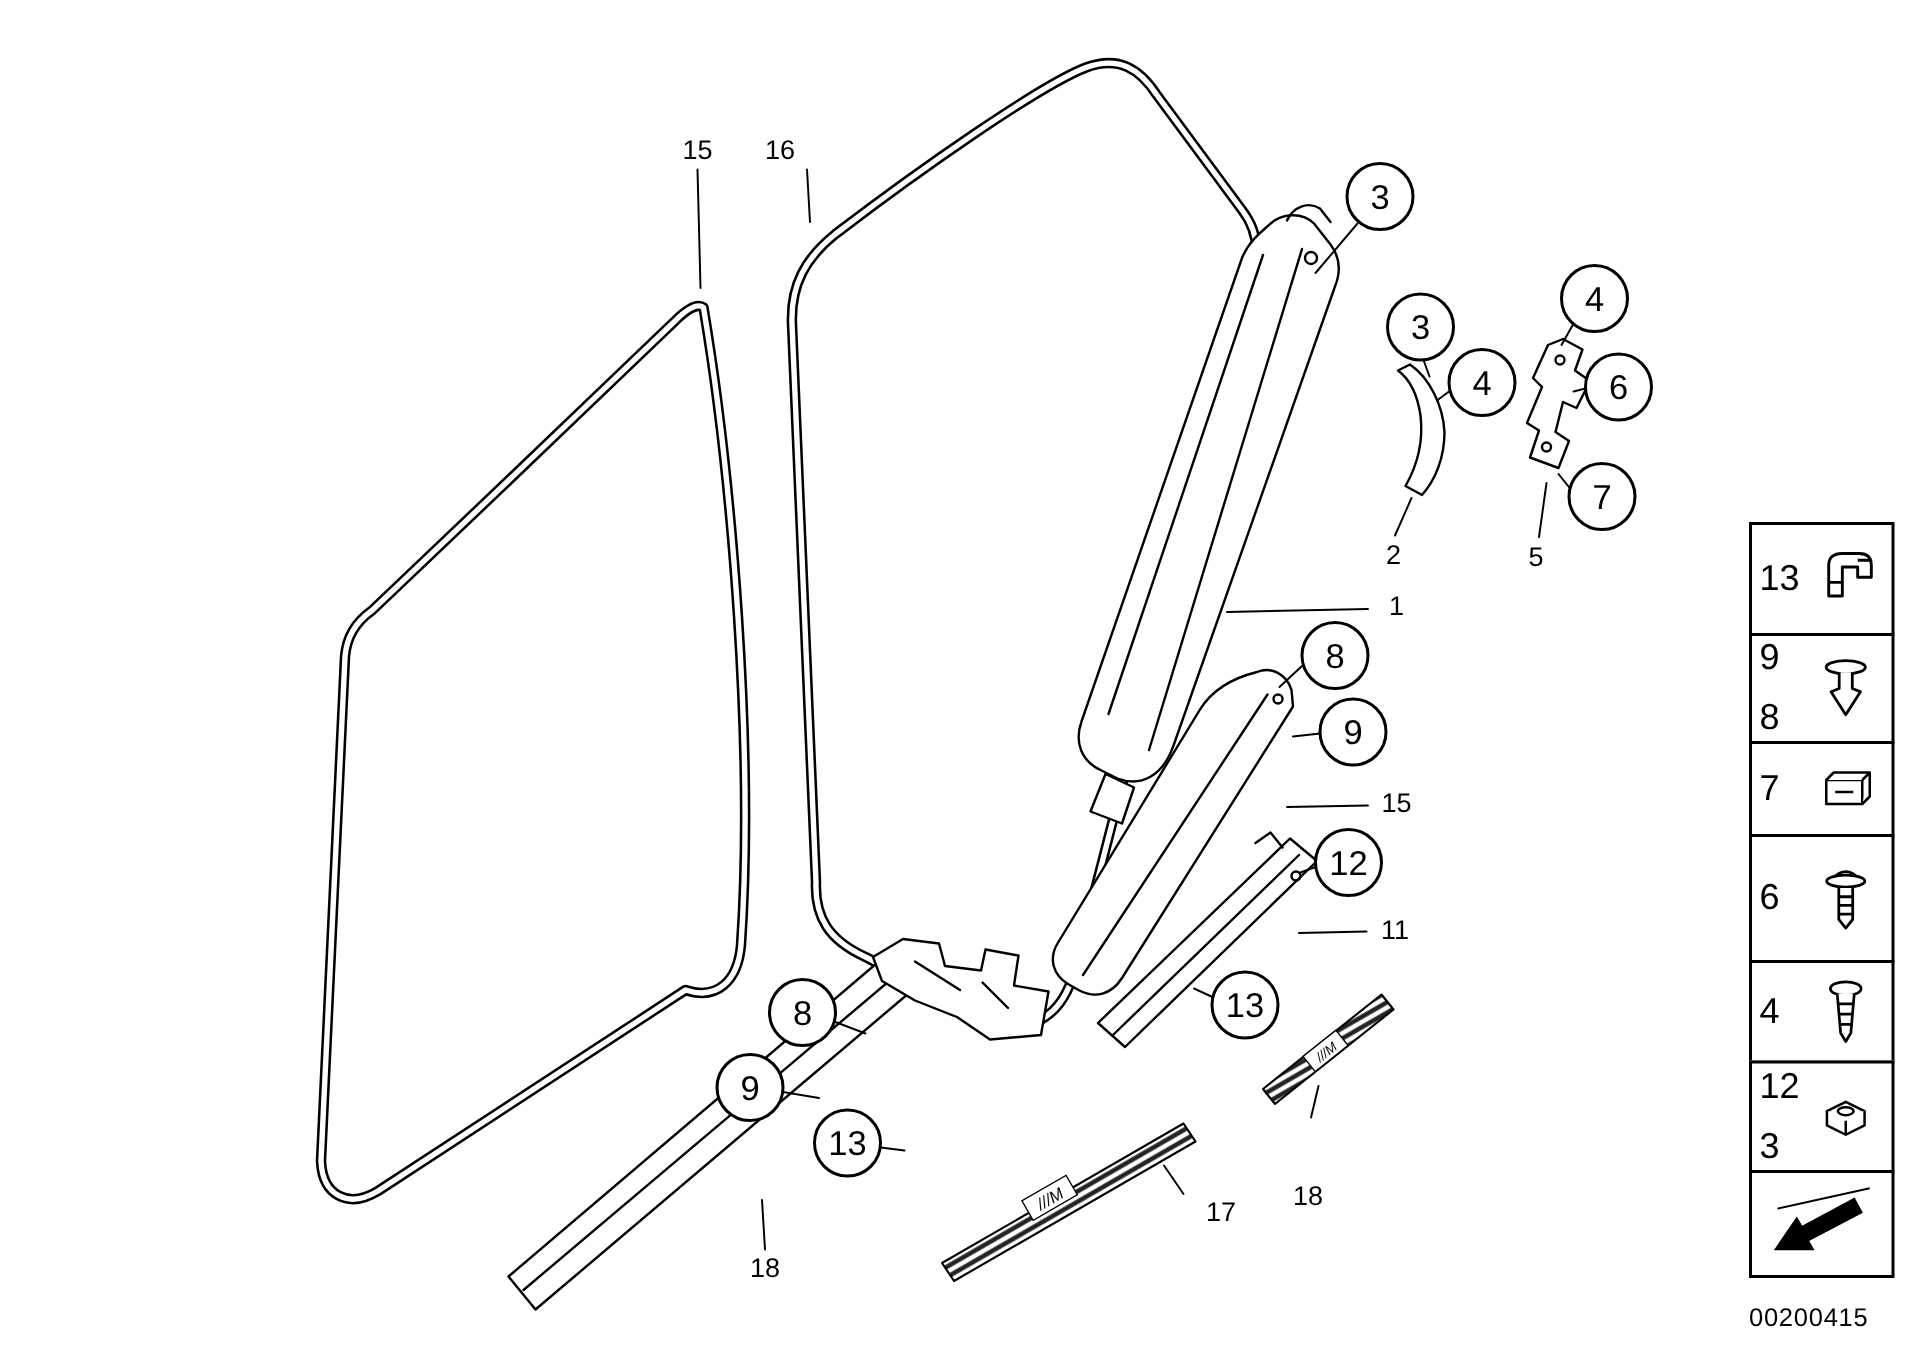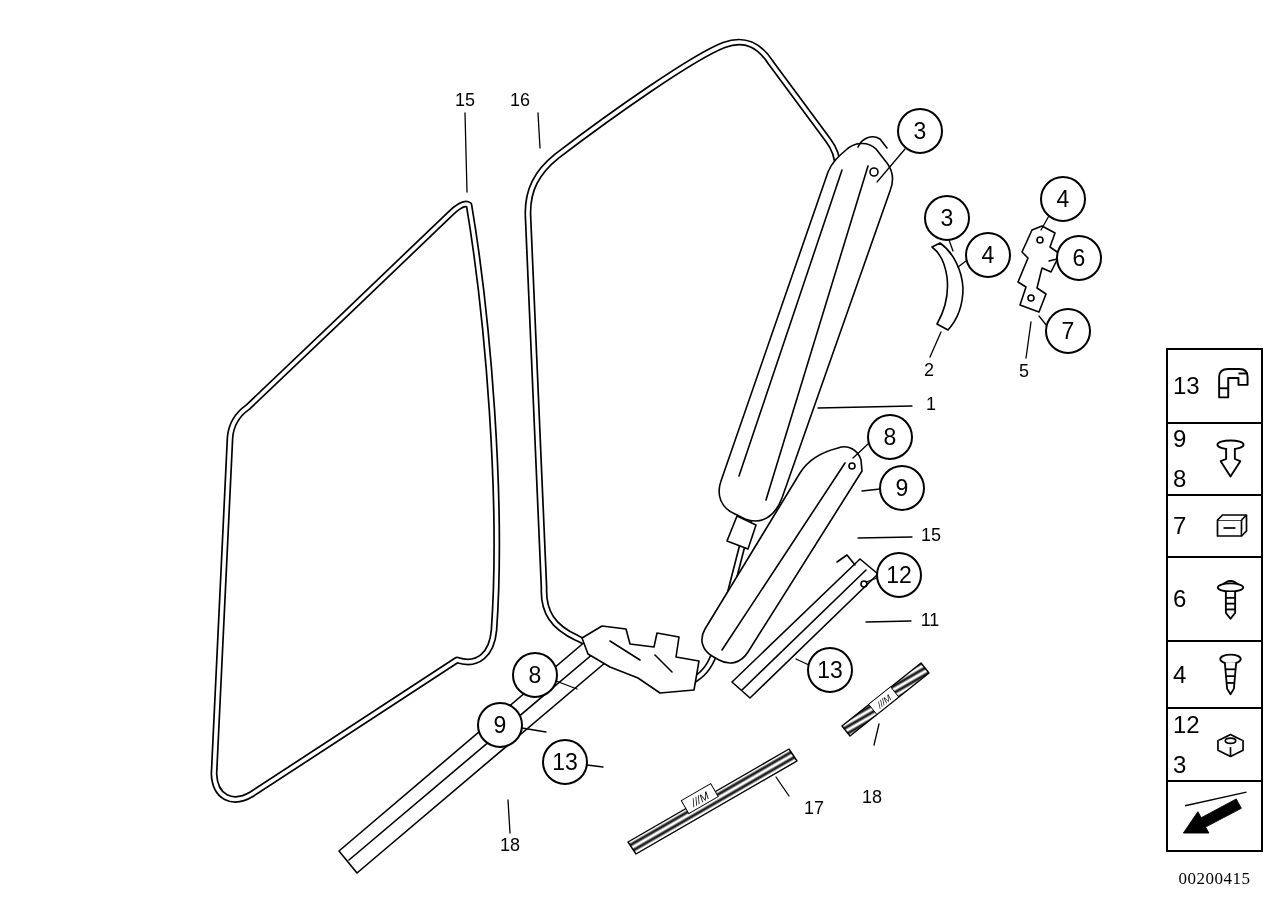--- a/index.html
+++ b/index.html
@@ -33,21 +33,21 @@
   }
   .legend-box:first-child { margin-top:0; }
   .legend-nums {
     display:flex; flex-direction:column; justify-content:center;
     gap:16px; min-width:30px; font-size:24px; line-height:1;
   }
   .licon { flex:1 1 auto; display:block; margin-left:2px; }
   .arrow-box { padding:6px 4px; }
   .part-number {
     position:absolute; left:1166px; top:869px; width:97px;
-    text-align:center; font-size:17px; letter-spacing:0.5px;font-family:Liberation Serif, serif;
+    font-size:17px; letter-spacing:0.5px;
   }
 </style>
 </head>
 <body>
 
 <div class="stage">
 
   <svg class="art" width="1288" height="910" viewBox="0 0 1288 910">
     <defs>
       <pattern id="hatch" patternUnits="userSpaceOnUse" width="6" height="6" patternTransform="rotate(60)">

